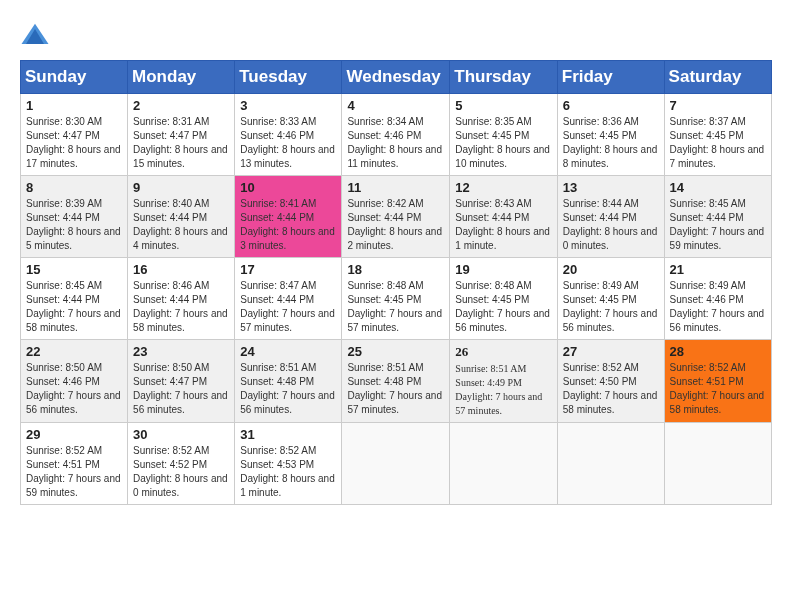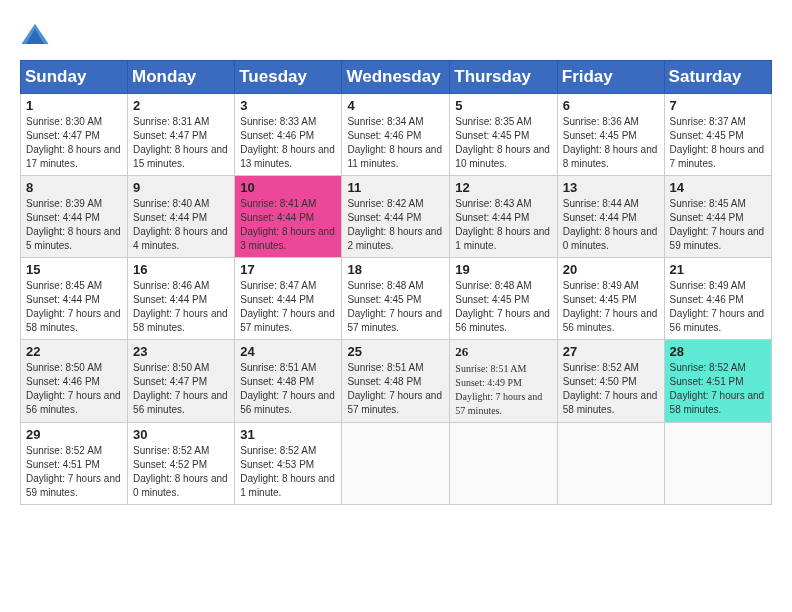--- a/index.html
+++ b/index.html
@@ -234,21 +234,21 @@
           <div class="day-info">Sunrise: 8:51 AM<br>Sunset: 4:48 PM<br>Daylight: 7 hours and 57 minutes.</div>
         </td>
         <td style="background: rgb(240, 240, 240); font-family: Liberation Serif, serif;">
           <span class="day-number">26</span>
           <div class="day-info">Sunrise: 8:51 AM<br>Sunset: 4:49 PM<br>Daylight: 7 hours and 57 minutes.</div>
         </td>
         <td style="background: rgb(240, 240, 240);">
           <span class="day-number">27</span>
           <div class="day-info">Sunrise: 8:52 AM<br>Sunset: 4:50 PM<br>Daylight: 7 hours and 58 minutes.</div>
         </td>
-        <td style="background: #5eead4;">
+        <td style="background: #f97316;">
           <span class="day-number">28</span>
           <div class="day-info">Sunrise: 8:52 AM<br>Sunset: 4:51 PM<br>Daylight: 7 hours and 58 minutes.</div>
         </td>
       </tr>
       <tr>
         <td>
           <span class="day-number">29</span>
           <div class="day-info">Sunrise: 8:52 AM<br>Sunset: 4:51 PM<br>Daylight: 7 hours and 59 minutes.</div>
         </td>
         <td>

